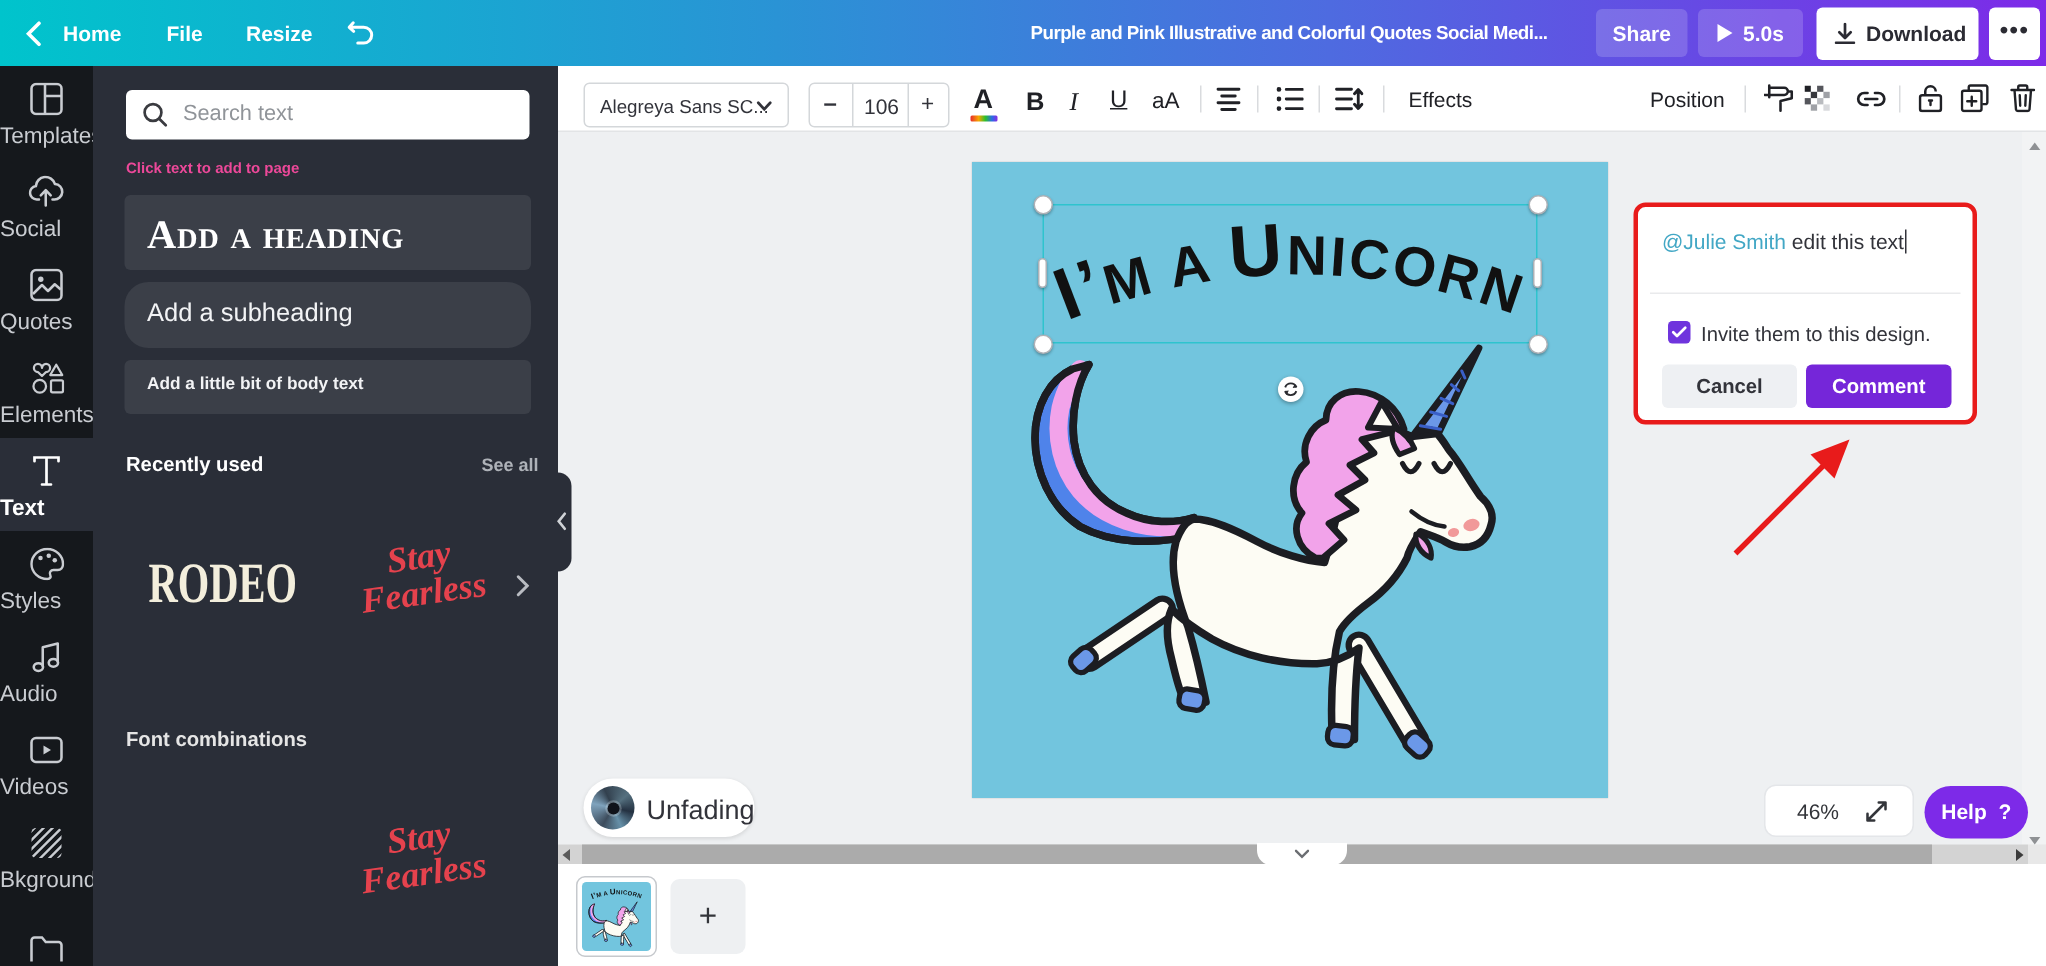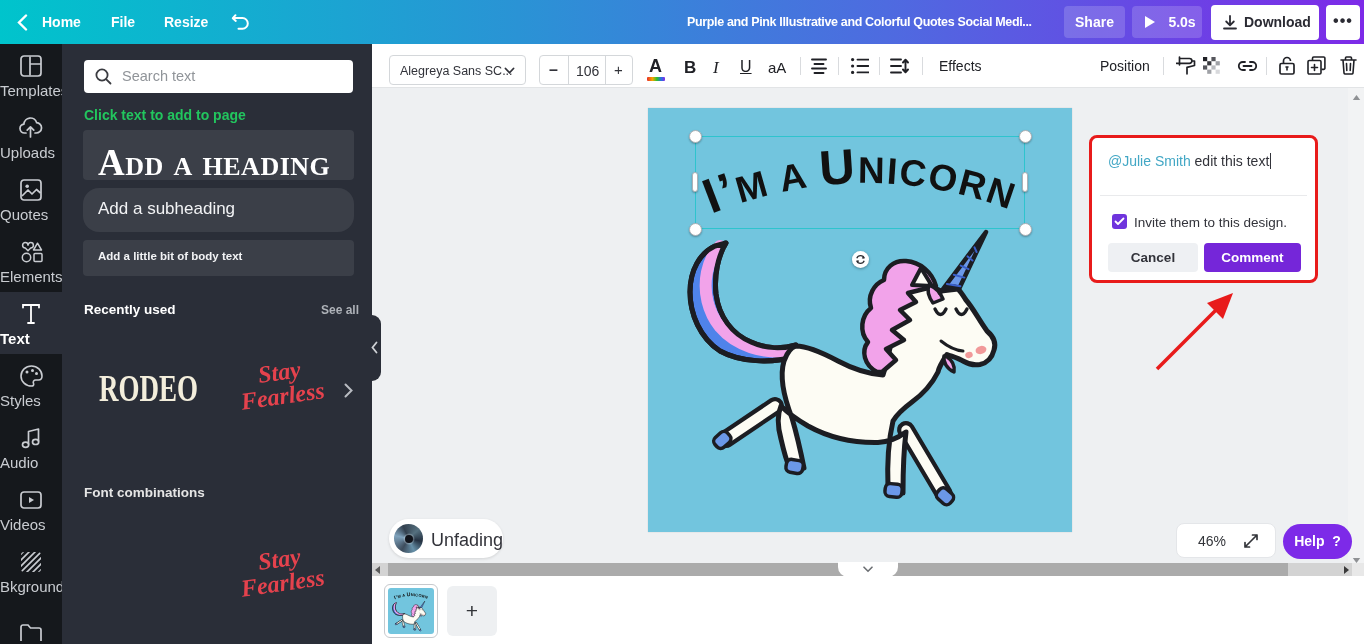--- a/index.html
+++ b/index.html
@@ -28,21 +28,21 @@
       <path d="M9 1.5 L2 8.5 L9 15.5" stroke="#fff" stroke-width="2.4" fill="none" stroke-linecap="round"></path>
     </svg>
   <div class="item" style="left:42px">Home</div>
   <div class="item" style="left:111px">File</div>
   <div class="item" style="left:164px">Resize</div>
   <svg class="abs" style="left:231px;top:13px" width="19" height="17" viewBox="0 0 19 17">
       <path d="M4.5 2.2 L1.8 5.2 L4.8 7.9 M2 5.1 h9.5 a5.3 5.3 0 0 1 0 10.6 h-4" stroke="#fff" stroke-width="2" fill="none" stroke-linecap="round" stroke-linejoin="round"></path>
     </svg>
   <div class="item" style="left:687px;font-size:12.5px;letter-spacing:-0.35px">Purple and Pink Illustrative and Colorful Quotes Social Medi...</div>
   <div class="item" style="left:1064px;width:61px;height:32px;top:6px;line-height:32px;background:rgba(255,255,255,.17);border-radius:4px;text-align:center">Share</div>
-  <div class="item" style="left:1132px;width:70px;height:32px;top:6px;line-height:32px;background:rgba(255,255,255,.17);border-radius:4px;text-align:center;">
+  <div class="item" style="left:1132px;width:70px;height:32px;top:6px;line-height:32px;background:rgba(255,255,255,.17);border-radius:4px;">
     <svg class="abs" style="left:12px;top:9px" width="12" height="14" viewBox="0 0 12 14">
         <path d="M1 1 L11 7 L1 13 Z" fill="#fff"></path>
       </svg>
     <span style="margin-left:30px">5.0s</span>
   </div>
   <div class="item" style="left:1211px;width:108px;height:35px;top:5px;line-height:35px;background:#fff;color:#2b2b33;border-radius:4px;">
     <svg class="abs" style="left:12px;top:10px" width="14" height="15" viewBox="0 0 14 15">
         <path d="M7 1 v9 M3.2 6.5 L7 10.3 L10.8 6.5 M1 13.5 h12" stroke="#2b2b33" stroke-width="1.8" fill="none" stroke-linecap="round" stroke-linejoin="round"></path>
       </svg>
     <span style="margin-left:33px">Download</span>
@@ -282,21 +282,21 @@
         <rect x="1" y="1" width="20" height="20" rx="3" stroke="#c9ccd1" stroke-width="1.7" fill="none"></rect>
         <path d="M10 1.5 v19 M10 9 h11" stroke="#c9ccd1" stroke-width="1.7"></path>
       </svg>
     <div class="lbl">Templates</div>
   </div>
   <div class="railitem" style="top:62px">
     <svg width="24" height="22" viewBox="0 0 24 22">
         <path d="M7 16 H5.5 a4.5 4.5 0 0 1 -.6 -8.96 A6.5 6.5 0 0 1 17.6 5.6 a5.2 5.2 0 0 1 -.6 10.4 H16" stroke="#c9ccd1" stroke-width="1.7" fill="none" stroke-linecap="round"></path>
         <path d="M11.5 20 V10 M8.2 13.2 L11.5 9.8 L14.8 13.2" stroke="#c9ccd1" stroke-width="1.7" fill="none" stroke-linecap="round" stroke-linejoin="round"></path>
       </svg>
-    <div class="lbl">Uploads</div>
+    <div class="lbl">Social</div>
   </div>
   <div class="railitem" style="top:124px">
     <svg width="22" height="22" viewBox="0 0 22 22">
         <rect x="1" y="1" width="20" height="20" rx="3" stroke="#c9ccd1" stroke-width="1.7" fill="none"></rect>
         <circle cx="7.2" cy="7.2" r="1.8" fill="#c9ccd1"></circle>
         <path d="M2 17 l6 -6 4 4 4.5 -4.5 L20.5 14" stroke="#c9ccd1" stroke-width="1.7" fill="none" stroke-linejoin="round"></path>
       </svg>
     <div class="lbl">Quotes</div>
   </div>
   <div class="railitem" style="top:186px">
@@ -358,23 +358,23 @@
   </div>
 </div>
 <div id="panel">
   <div class="abs" style="left:22px;top:16px;width:269px;height:33px;background:#fff;border-radius:4px;">
     <svg class="abs" style="left:11px;top:8px" width="17" height="17" viewBox="0 0 17 17">
         <circle cx="7" cy="7" r="5.6" stroke="#3a3b40" stroke-width="1.8" fill="none"></circle>
         <path d="M11.3 11.3 L15.5 15.5" stroke="#3a3b40" stroke-width="1.8" stroke-linecap="round"></path>
       </svg>
     <span class="abs" style="left:38px;top:8px;font-size:14.5px;color:#909499">Search text</span>
   </div>
-  <div class="abs" style="left:22px;top:63px;font-size:14px;font-weight:bold;color:#22c55e">Click text to add to page</div>
+  <div class="abs" style="left:22px;top:63px;font-size:10px;font-weight:bold;color:#ec4899">Click text to add to page</div>
   <div class="abs" style="left:21px;top:86px;width:271px;height:50px;background:#3b3f48;border-radius:4px;">
-    <span class="abs" style="left:15px;top:11px;font-family:'Liberation Serif',serif;font-weight:bold;font-size:37px;color:#fff;font-variant:small-caps;letter-spacing:.5px">Add a heading</span>
+    <span class="abs" style="left:15px;top:11px;font-family:'Liberation Serif',serif;font-weight:bold;font-size:27px;color:#fff;font-variant:small-caps;letter-spacing:.5px">Add a heading</span>
   </div>
   <div class="abs" style="left:21px;top:144px;width:271px;height:44px;background:#3b3f48;border-radius:16px;">
     <span class="abs" style="left:15px;top:11px;font-size:17px;color:#f2f3f5">Add a subheading</span>
   </div>
   <div class="abs" style="left:21px;top:196px;width:271px;height:36px;background:#3b3f48;border-radius:4px;">
     <span class="abs" style="left:15px;top:10px;font-size:11.5px;font-weight:bold;color:#f2f3f5">Add a little bit of body text</span>
   </div>
   <div class="abs" style="left:22px;top:258px;font-size:13.5px;font-weight:bold;color:#fff">Recently used</div>
   <div class="abs" style="left:259px;top:259px;font-size:12px;font-weight:bold;color:#aeb2b8">See all</div>
   <svg class="abs" style="left:36px;top:326px" width="112" height="40">

